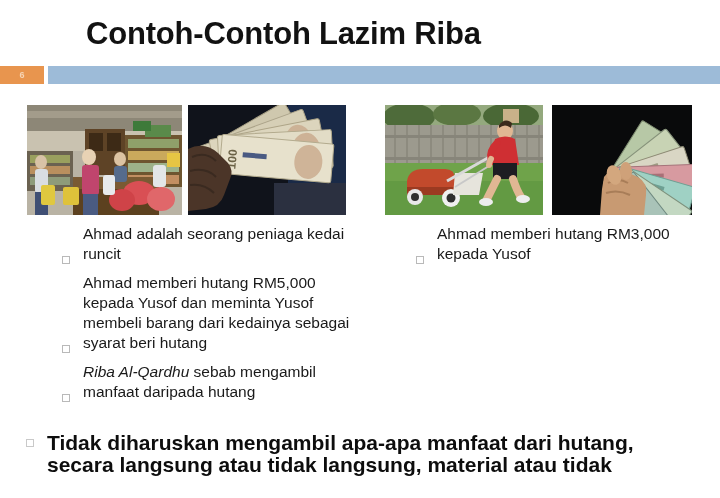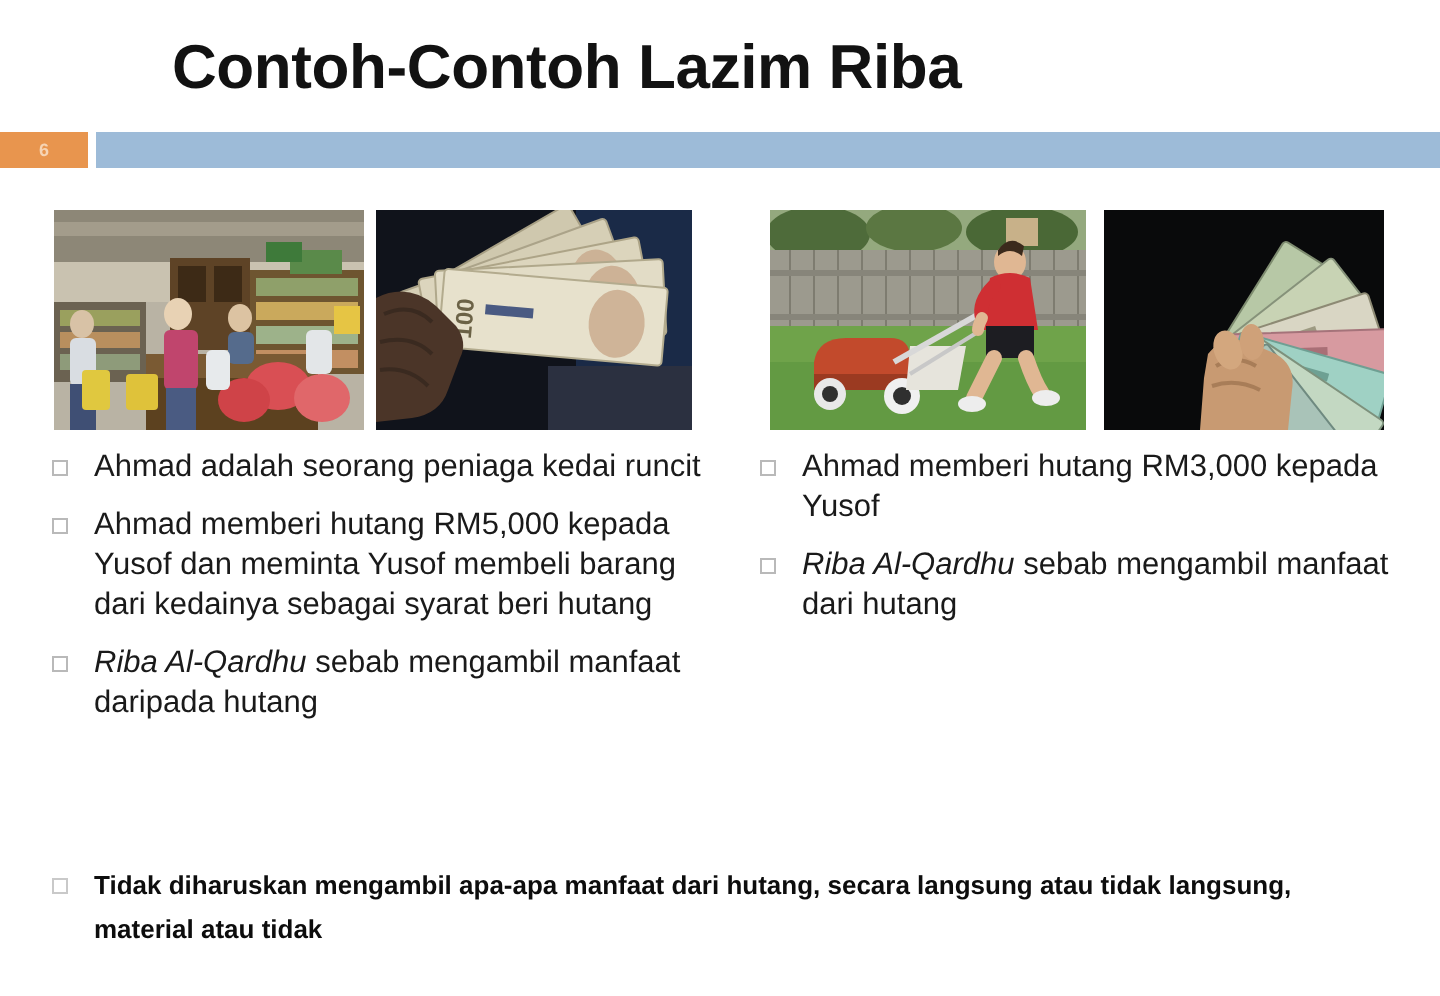--- a/index.html
+++ b/index.html
@@ -71,22 +71,23 @@
   
   .col {
     position: absolute;
     top: 224px;
   }
   .col-left  { left: 26px;  width: 330px; }
   .col-right { left: 380px; width: 330px; }
 
   .bullet-row {
     display: flex;
-    align-items: flex-start;
+    align-items: flex-end;
     margin-bottom: 9px;
+    margin-left: 36px;
   }
   .bullet-marker {
     flex: 0 0 auto;
     width: 8px;
     height: 8px;
     border: 1px solid #b9b9b9;
     margin-top: 6px;
     margin-right: 13px;
     box-sizing: border-box;
   }
@@ -107,21 +108,21 @@
     display: flex;
     align-items: flex-start;
   }
   .conclusion .bullet-marker {
     margin-top: 7px;
     margin-right: 13px;
     border-color: #c9c9c9;
   }
   .conclusion-text {
     flex: 1 1 auto;
-    font-size: 13px;
+    font-size: 21px;
     line-height: 22px;
     font-weight: bold;
     color: #0d0d0d;
   }
 </style>
 </head>
 <body>
 
 <div class="slide-title">Contoh-Contoh Lazim Riba</div>
 
@@ -343,23 +344,19 @@
 </div>
 
 <div class="col col-right">
 
   <div class="bullet-row">
     <span class="bullet-marker"></span>
     <span class="bullet-text"><span class="it"></span><span>Ahmad memberi hutang RM3,000 kepada Yusof</span></span>
   </div>
 
 
-  <div class="bullet-row">
-    <span class="bullet-marker"></span>
-    <span class="bullet-text"><span class="it">Riba Al-Qardhu</span><span> sebab mengambil manfaat dari hutang</span></span>
-  </div>
 
 </div>
 
 <div class="conclusion">
   <span class="bullet-marker"></span>
   <span class="conclusion-text">Tidak diharuskan mengambil apa-apa manfaat dari hutang, secara langsung atau tidak langsung, material atau tidak</span>
 </div>
 
 </body></html>

